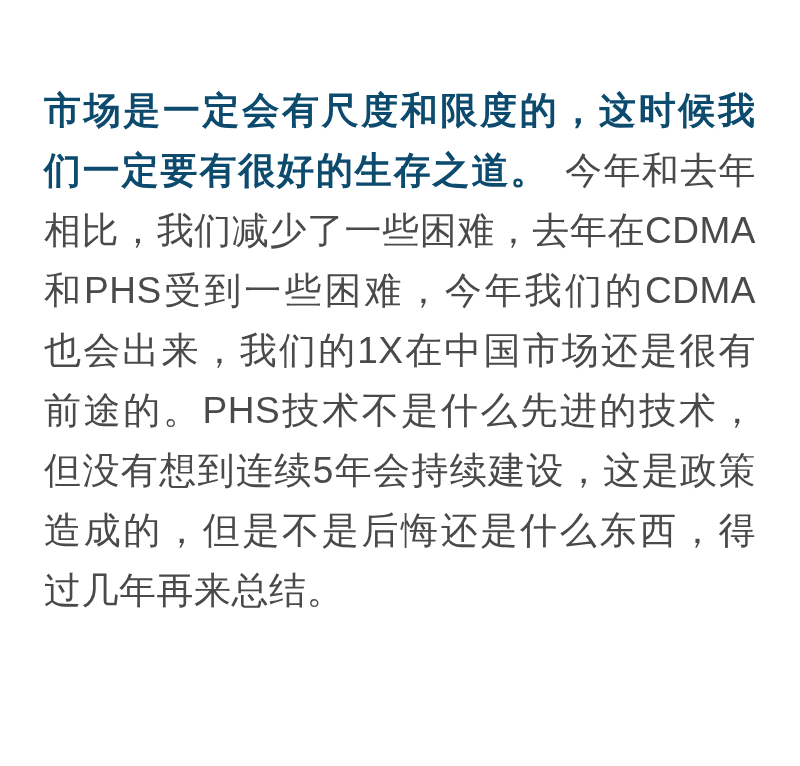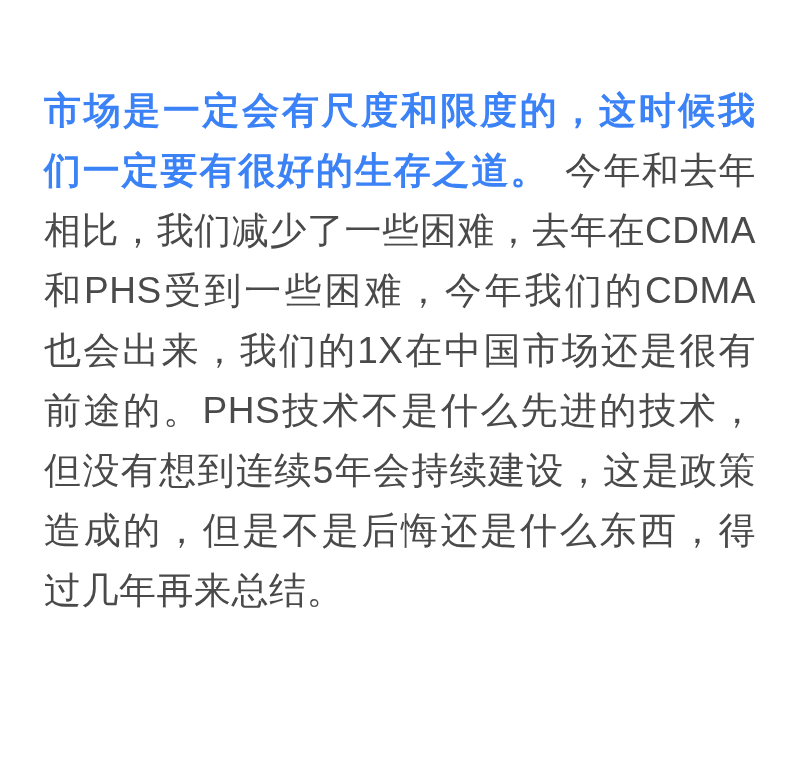--- a/index.html
+++ b/index.html
@@ -26,21 +26,21 @@
     font-size: 37px;
     line-height: 1.62;
     letter-spacing: 0.5px;
     text-align: justify;
     text-justify: inter-ideograph;
     color: #3f3f3f;
     word-break: break-all;
   }
   .lead {
     font-weight: bold;
-    color: #3b82f6;
+    color: #0c4a6e;
     letter-spacing: 1px;
   }
   .rest {
     font-weight: normal;
     color: #4a4a4a;
     margin-left: 16px;
   }
 </style>
 </head>
 <body>

